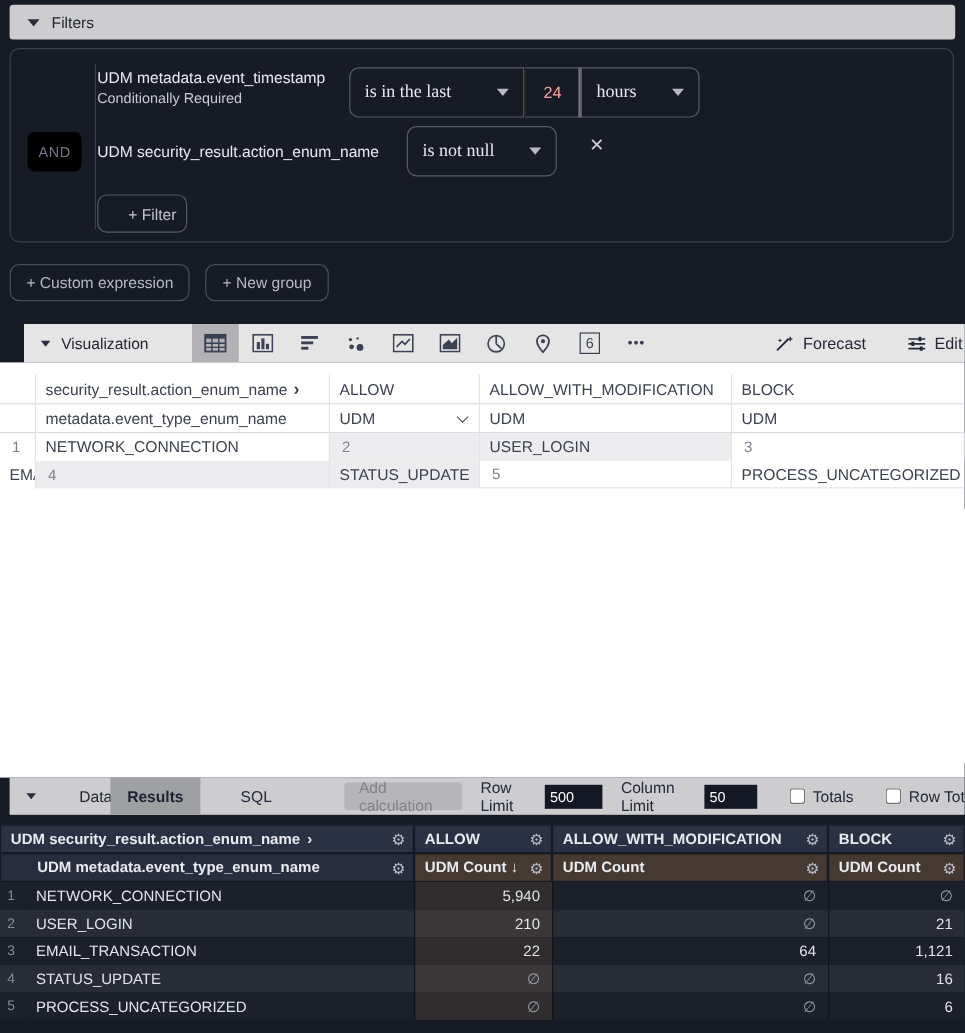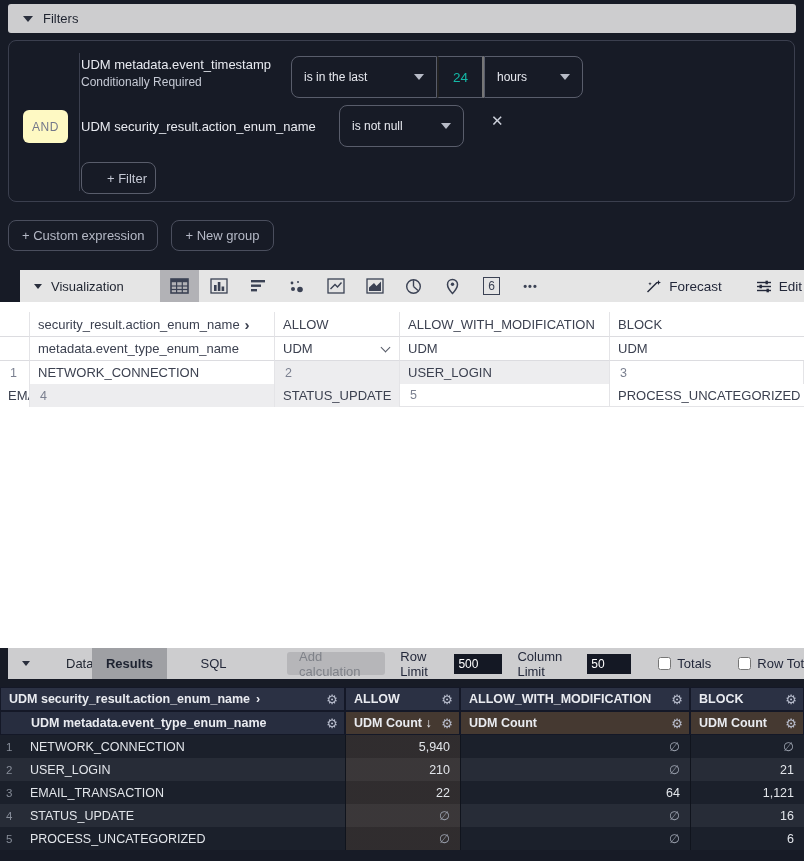--- a/index.html
+++ b/index.html
@@ -14,26 +14,26 @@
   .filters-bar { position:absolute; top:4px; left:8px; width:788px; height:29px; background:#cdcdcf; border-radius:3px; display:flex; align-items:center; gap:10px; padding-left:15px; cursor:pointer; }
   .filters-bar .label { font-size:13px; color:#1f2430; }
 
   
   .filter-panel { position:absolute; top:40px; left:8px; width:787px; height:162px; border:1px solid #3b3f4e; border-radius:8px; }
   .fp-vline { position:absolute; left:70px; top:12px; height:138px; width:1px; background:#3b3f4e; }
   .fp-label1 { position:absolute; left:72px; top:16px; }
   .fp-label1 .l1 { font-size:13px; color:#e8eaf0; }
   .fp-label1 .l2 { font-size:12px; color:#c6cad5; margin-top:3px; }
   .fp-controls { position:absolute; left:282px; top:15px; height:42px; display:flex; }
-  .fp-sel { display:flex; align-items:center; justify-content:space-between; border:1px solid #595d6b; color:#e8eaf0; font-size:12px; padding:0 12px; cursor:pointer; background:transparent; }
+  .fp-sel { display:flex; align-items:center; justify-content:space-between; border:1px solid #595d6b; color:#e8eaf0; font-size:15px; padding:0 12px; cursor:pointer; background:transparent;font-family:Liberation Serif, serif; }
   .fp-sel .arr { width:0; height:0; border-left:5px solid transparent; border-right:5px solid transparent; border-top:6px solid #b7bbc6; margin-left:10px; }
   .fp-sel.first { width:146px; border-radius:8px 0 0 8px; }
-  .fp-num { width:47px; border-top:1px solid #595d6b; border-bottom:1px solid #595d6b; background:transparent; color:#14b8a6; font-size:13.5px; text-align:center; font-family:"Liberation Sans",sans-serif; }
+  .fp-num { width:47px; border-top:1px solid #595d6b; border-bottom:1px solid #595d6b; background:transparent; color:#fca5a5; font-size:13.5px; text-align:center; font-family:"Liberation Sans",sans-serif; }
   .fp-sel.last { width:99px; border-radius:0 8px 8px 0; }
-  .and-badge { position:absolute; left:14px; top:69px; width:45px; height:33px; background:#fef9c3; border-radius:6px; display:flex; align-items:center; justify-content:center; font-size:12px; color:#73778a; letter-spacing:.5px; cursor:pointer; }
+  .and-badge { position:absolute; left:14px; top:69px; width:45px; height:33px; background:#000000; border-radius:6px; display:flex; align-items:center; justify-content:center; font-size:12px; color:#73778a; letter-spacing:.5px; cursor:pointer; }
   .fp-label2 { position:absolute; left:72px; top:78px; font-size:13px; color:#e8eaf0; }
   .fp-sel.null-op { position:absolute; left:330px; top:64px; width:125px; height:42px; border-radius:8px; }
   .fp-close { position:absolute; left:482px; top:71px; font-size:15px; color:#ccd0da; cursor:pointer; }
   .btn-outline { display:inline-flex; align-items:center; justify-content:center; border:1px solid #595d6b; border-radius:8px; color:#c3c7d3; font-size:13px; cursor:pointer; background:transparent; gap:6px;padding-left:17px; }
   .fp-addfilter { position:absolute; left:72px; top:121px; width:75px; height:32px; }
 
   
   .grp-btns { position:absolute; top:220px; left:8px; display:flex; gap:13px; }
   .grp-btns .btn-outline { height:31px; padding:0 13px; border-color:#4a4e5d; color:#b5b9c6; }
 

